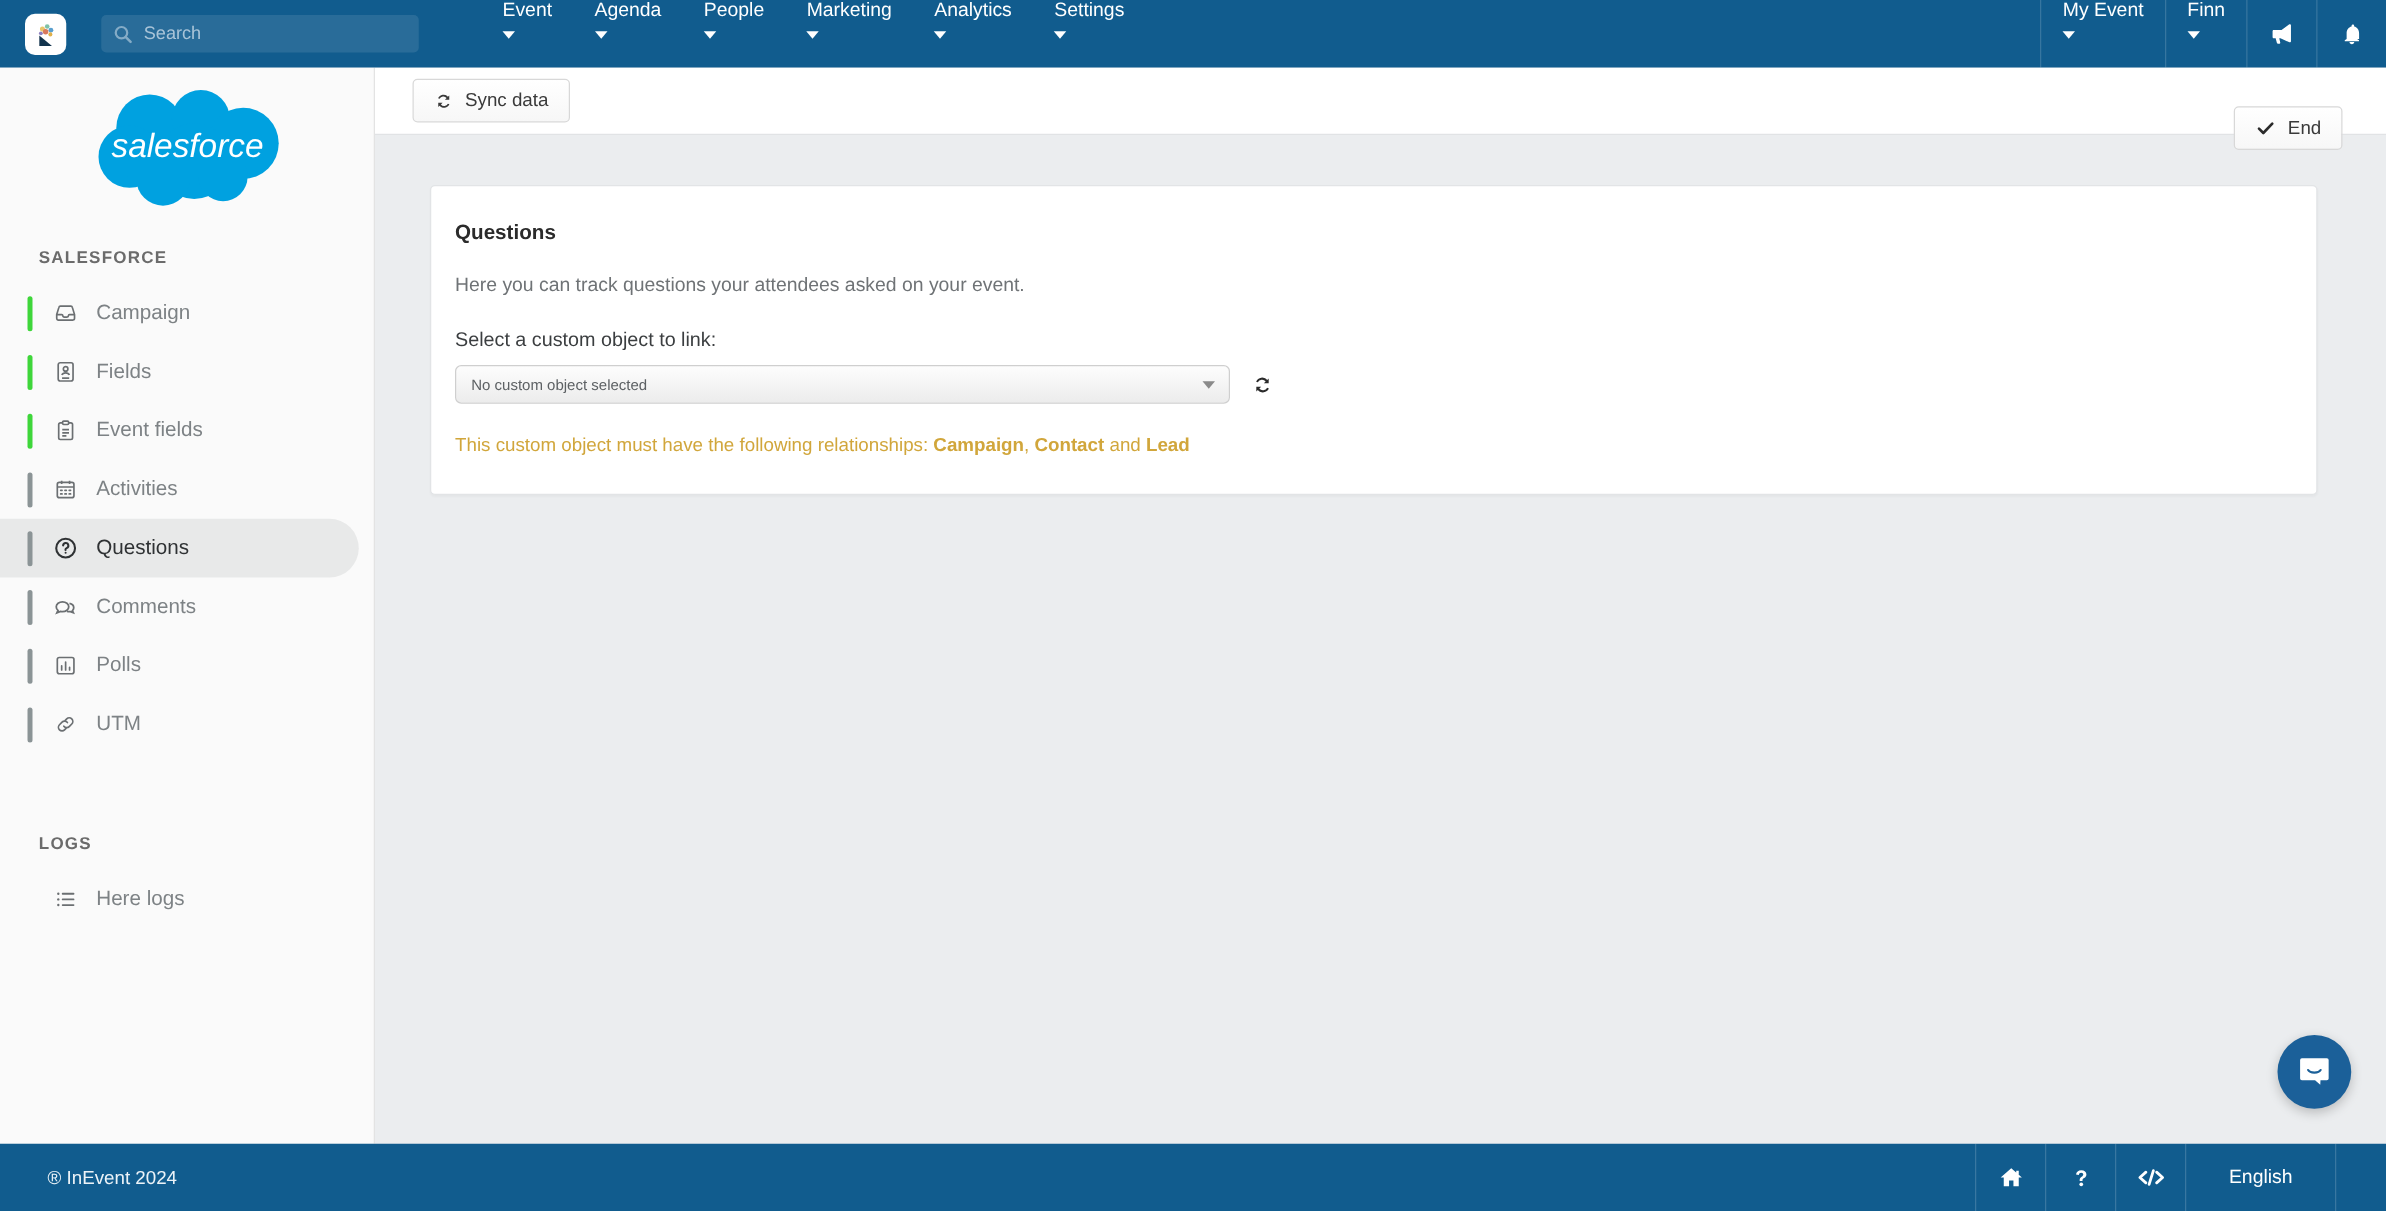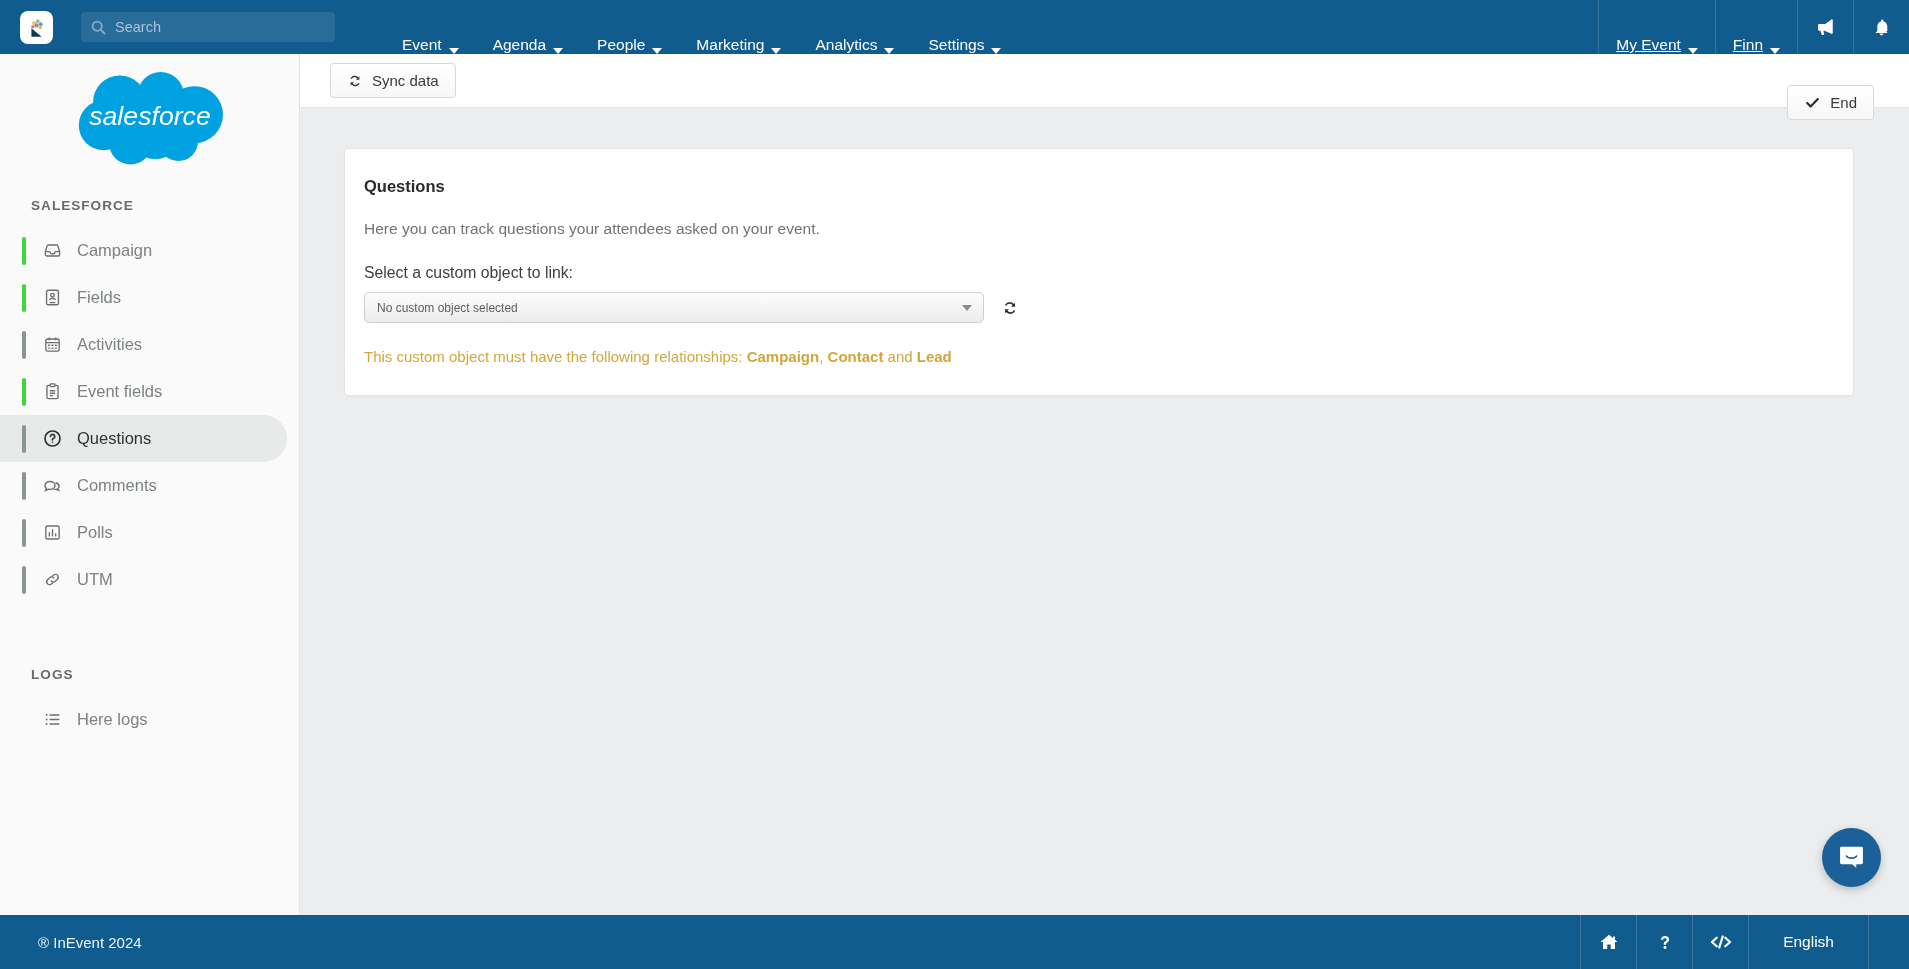--- a/index.html
+++ b/index.html
@@ -38,29 +38,30 @@
   .search-input {
     background: transparent; border: none; outline: none;
     color: #ffffff; font-size: 14.5px;
     font-family: "Liberation Sans", sans-serif;
     margin-left: 9px; width: 100%;
   }
   .search-input::placeholder { color: #a9c4d8; }
 
   .nav-items { display: flex; align-items: center; margin-left: 50px; height: 54px; }
   .nav-item {
-    display: flex; align-items: flex-end; gap: 7px;
+    display: flex; align-items: flex-start; gap: 7px;
     padding: 0 17px; height: 54px;
     font-size: 15.5px; color: #fff; cursor: pointer;
     white-space: nowrap;
+    flex-direction: column;
   }
   .caret { width: 0; height: 0; border-left: 5px solid transparent; border-right: 5px solid transparent; border-top: 6px solid #fff; display:inline-block; }
 
   .nav-right { margin-left: auto; display: flex; align-items: center; height: 54px; }
-  .nav-right .nav-item { border-left: 1px solid rgba(255,255,255,0.16); text-decoration: underline; }
+  .nav-right .nav-item { border-left: 1px solid rgba(255,255,255,0.16); }
   .icon-btn {
     width: 56px; height: 54px;
     display: flex; align-items: center; justify-content: center;
     border-left: 1px solid rgba(255,255,255,0.16);
     cursor: pointer;
   }
 
   
   .sidebar {
     position: absolute; top: 54px; left: 0;
@@ -312,42 +313,42 @@
         <svg width="19" height="19" viewBox="0 0 24 24" fill="none" stroke="currentColor" stroke-width="1.7">
           <rect x="4.5" y="2.8" width="15" height="18.4" rx="2"></rect>
           <circle cx="12" cy="9" r="2.3"></circle>
           <path d="M8.2 15.2c.6-1.5 2.1-2.2 3.8-2.2s3.2.7 3.8 2.2"></path>
           <path d="M8.4 18.4h7.2"></path>
         </svg>
       </span>
       <span class="mi-label">Fields</span>
     </li>
 
+    <li class="menu-item green">
+      <span class="bar"></span>
+      <span class="mi-icon">
+        <svg width="19" height="19" viewBox="0 0 24 24" fill="none" stroke="currentColor" stroke-width="1.7">
+          <path d="M9 4.2H6.7A1.7 1.7 0 0 0 5 5.9v13.4a1.7 1.7 0 0 0 1.7 1.7h10.6a1.7 1.7 0 0 0 1.7-1.7V5.9a1.7 1.7 0 0 0-1.7-1.7H15"></path>
+          <rect x="9" y="2.4" width="6" height="3.4" rx="1"></rect>
+          <path d="M8.6 11h6.8M8.6 14.2h6.8M8.6 17.3h4.2"></path>
+        </svg>
+      </span>
+      <span class="mi-label">Event fields</span>
+    </li>
+
     <li class="menu-item">
       <span class="bar"></span>
       <span class="mi-icon">
         <svg width="19" height="19" viewBox="0 0 24 24" fill="none" stroke="currentColor" stroke-width="1.7">
           <rect x="3.6" y="5" width="16.8" height="15.4" rx="2"></rect>
           <path d="M3.6 9.6h16.8M8 3.2v3.4M16 3.2v3.4"></path>
           <path d="M7 13h1.4M11.3 13h1.4M15.6 13H17M7 16.6h1.4M11.3 16.6h1.4M15.6 16.6H17" stroke-linecap="round"></path>
         </svg>
       </span>
       <span class="mi-label">Activities</span>
-    </li>
-
-    <li class="menu-item green">
-      <span class="bar"></span>
-      <span class="mi-icon">
-        <svg width="19" height="19" viewBox="0 0 24 24" fill="none" stroke="currentColor" stroke-width="1.7">
-          <path d="M9 4.2H6.7A1.7 1.7 0 0 0 5 5.9v13.4a1.7 1.7 0 0 0 1.7 1.7h10.6a1.7 1.7 0 0 0 1.7-1.7V5.9a1.7 1.7 0 0 0-1.7-1.7H15"></path>
-          <rect x="9" y="2.4" width="6" height="3.4" rx="1"></rect>
-          <path d="M8.6 11h6.8M8.6 14.2h6.8M8.6 17.3h4.2"></path>
-        </svg>
-      </span>
-      <span class="mi-label">Event fields</span>
     </li>
 
     <li class="menu-item active">
       <span class="bar"></span>
       <span class="mi-icon">
         <svg width="21" height="21" viewBox="0 0 24 24" fill="none" stroke="currentColor" stroke-width="1.9">
           <circle cx="12" cy="12" r="8.6"></circle>
           <path d="M9.7 9.5a2.4 2.4 0 1 1 3.1 2.5c-.6.2-.9.7-.9 1.3v.4" stroke-linecap="round"></path>
           <circle cx="12" cy="16.3" r="0.95" fill="currentColor" stroke="none"></circle>
         </svg>

